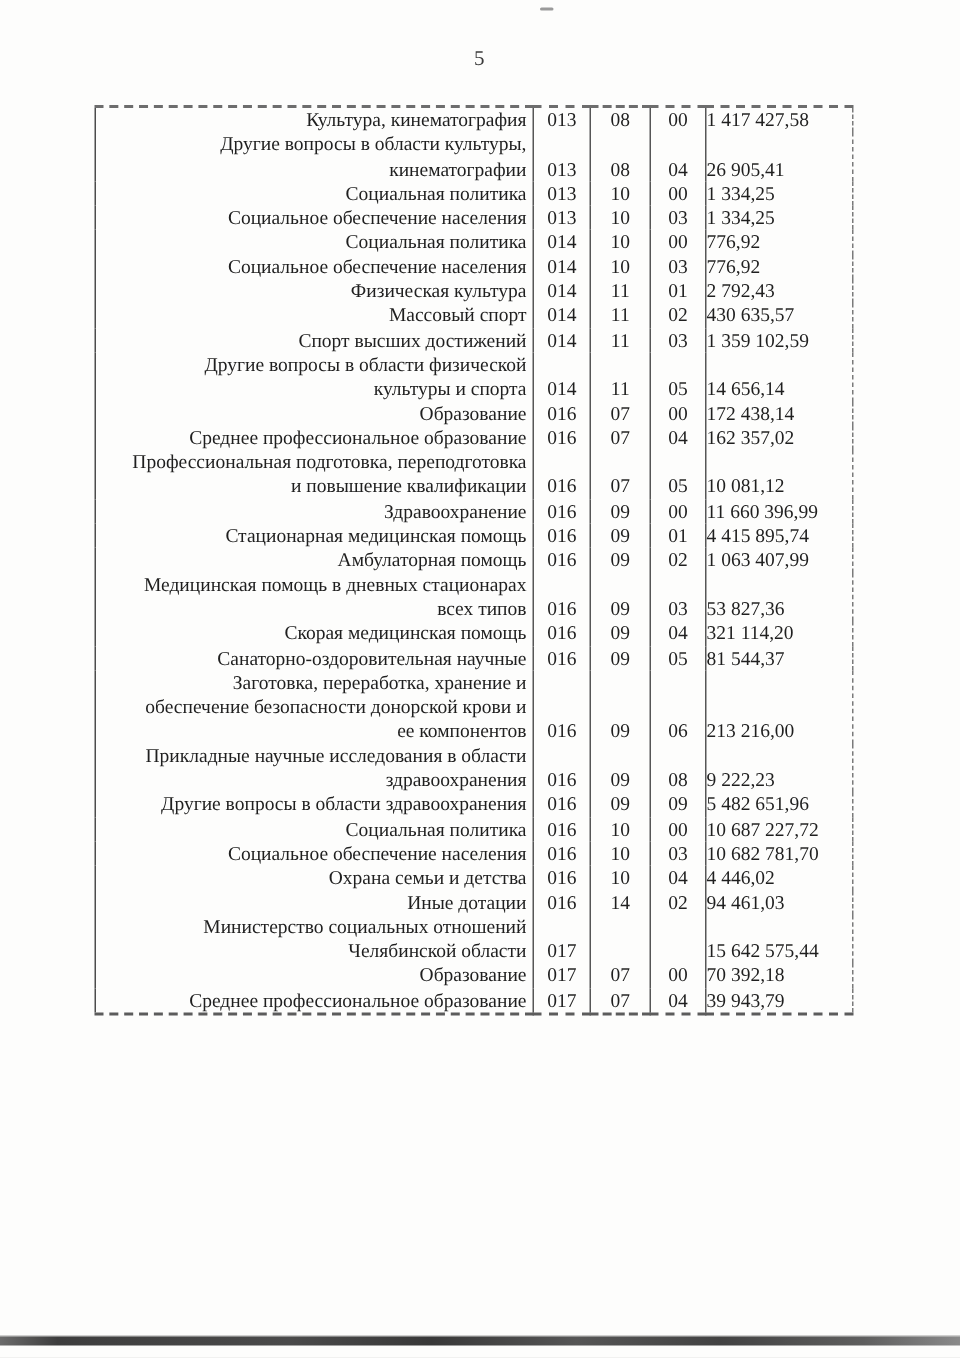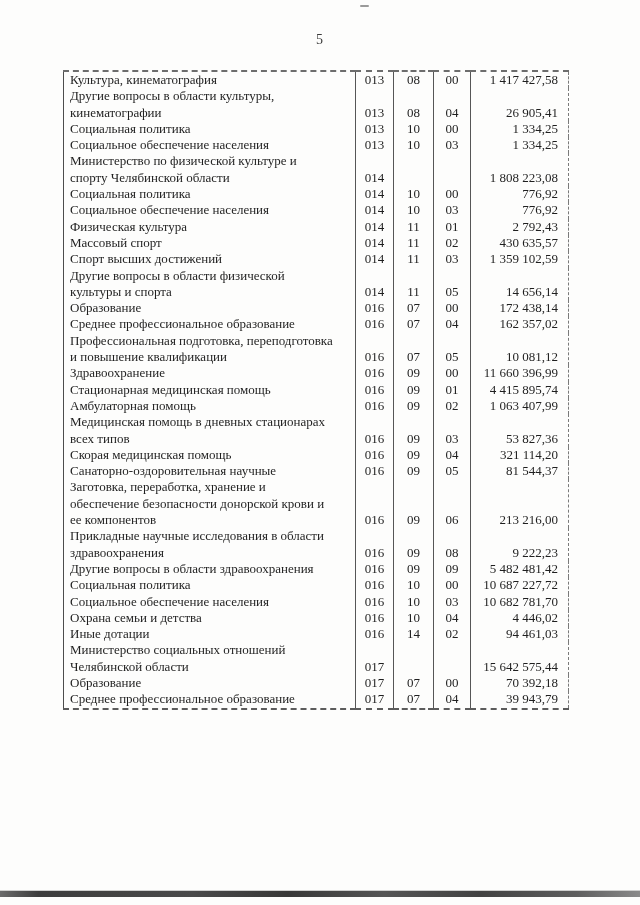--- a/index.html
+++ b/index.html
@@ -67,26 +67,27 @@
   .budget-table td {
     padding: 0;
     vertical-align: bottom;
     border-left: 1px solid #565656;
   }
   .budget-table td.cell-name {
     border-left: none;
     padding-left: 6px;
     padding-right: 4px;
     white-space: pre-line;
+    text-align: right;
   }
   .budget-table td.cell-code {
     text-align: center;
   }
   .budget-table td.cell-amount {
-    text-align: right;
+    text-align: left;
     padding-right: 10px;
     white-space: nowrap;
   }
   col.c-name   { width: 292px; }
   col.c-code1  { width: 38px;  }
   col.c-code2  { width: 40px;  }
   col.c-code3  { width: 37px;  }
   col.c-amount { width: 98px;  }
 </style>
 </head>
@@ -130,28 +131,20 @@
     <td class="cell-amount">1 334,25</td>
   </tr>
         <tr>
     <td class="cell-name">Социальное обеспечение населения</td>
     <td class="cell-code">013</td>
     <td class="cell-code">10</td>
     <td class="cell-code">03</td>
     <td class="cell-amount">1 334,25</td>
   </tr>
         <tr>
-    <td class="cell-name">Министерство по физической культуре и
-спорту Челябинской области</td>
-    <td class="cell-code">014</td>
-    <td class="cell-code"></td>
-    <td class="cell-code"></td>
-    <td class="cell-amount">1 808 223,08</td>
-  </tr>
-        <tr>
     <td class="cell-name">Социальная политика</td>
     <td class="cell-code">014</td>
     <td class="cell-code">10</td>
     <td class="cell-code">00</td>
     <td class="cell-amount">776,92</td>
   </tr>
         <tr>
     <td class="cell-name">Социальное обеспечение населения</td>
     <td class="cell-code">014</td>
     <td class="cell-code">10</td>
@@ -267,21 +260,21 @@
     <td class="cell-code">016</td>
     <td class="cell-code">09</td>
     <td class="cell-code">08</td>
     <td class="cell-amount">9 222,23</td>
   </tr>
         <tr>
     <td class="cell-name">Другие вопросы в области здравоохранения</td>
     <td class="cell-code">016</td>
     <td class="cell-code">09</td>
     <td class="cell-code">09</td>
-    <td class="cell-amount">5 482 481,42</td>
+    <td class="cell-amount">5 482 651,96</td>
   </tr>
         <tr>
     <td class="cell-name">Социальная политика</td>
     <td class="cell-code">016</td>
     <td class="cell-code">10</td>
     <td class="cell-code">00</td>
     <td class="cell-amount">10 687 227,72</td>
   </tr>
         <tr>
     <td class="cell-name">Социальное обеспечение населения</td>

